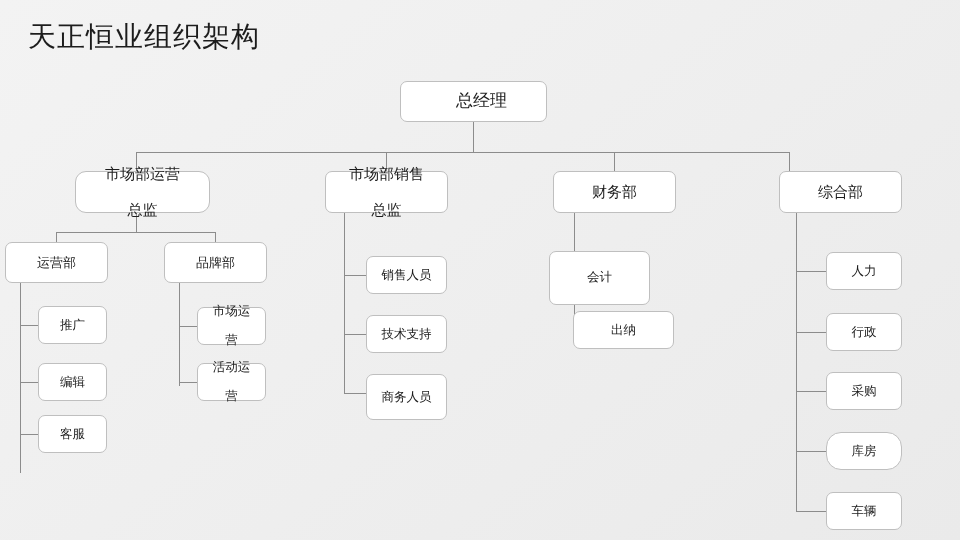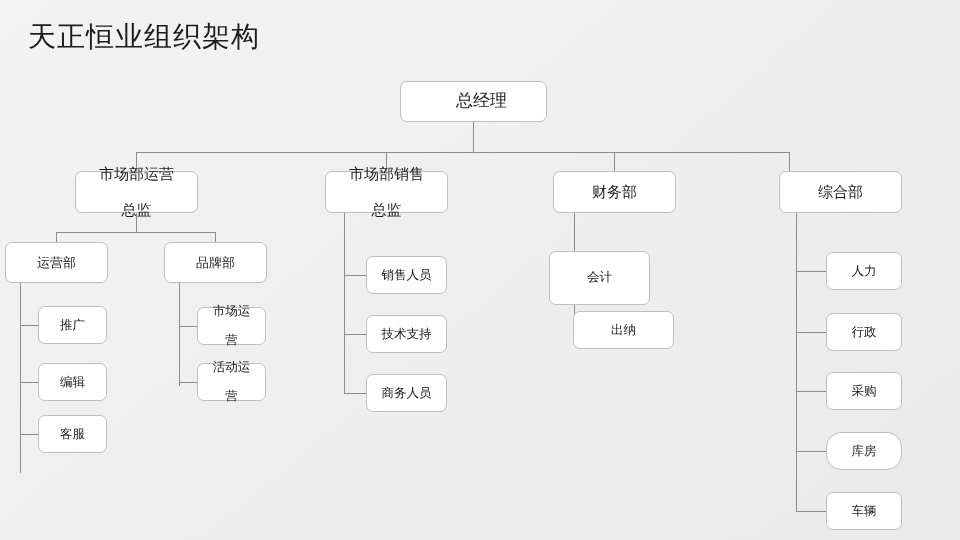--- a/index.html
+++ b/index.html
@@ -103,21 +103,21 @@
   <div class="conn h" style="left:796px; top:271px; width:30px;"></div>
   <div class="conn h" style="left:796px; top:332px; width:30px;"></div>
   <div class="conn h" style="left:796px; top:391px; width:30px;"></div>
   <div class="conn h" style="left:796px; top:451px; width:30px;"></div>
   <div class="conn h" style="left:796px; top:511px; width:30px;"></div>
 
   <div class="node n-root" style="left:400px; top:81px; width:147px; height:41px;padding-left:16px;">
     <span>总经理</span>
   </div>
 
-  <div class="node n-l2" style="left:75px; top:171px; width:123px; height:42px;">
+  <div class="node n-l2" style="left:75px; top:171px; width:135px; height:42px;border-radius:11px;">
     <span><span>市场部运营</span><br><span>总监</span></span>
   </div>
 
   <div class="node n-l2" style="left:325px; top:171px; width:123px; height:42px;">
     <span><span>市场部销售</span><br><span>总监</span></span>
   </div>
 
   <div class="node n-l2" style="left:553px; top:171px; width:123px; height:42px;">
     <span>财务部</span>
   </div>
@@ -150,21 +150,21 @@
   <div class="node n-leaf" style="left:197px; top:363px; width:69px; height:38px;">
     <span><span>活动运</span><br><span>营</span></span>
   </div>
 
   <div class="node n-leaf" style="left:366px; top:256px; width:81px; height:38px;align-items:center;">
     <span>销售人员</span>
   </div>
   <div class="node n-leaf" style="left:366px; top:315px; width:81px; height:38px;">
     <span>技术支持</span>
   </div>
-  <div class="node n-leaf" style="left:366px; top:374px; width:81px; height:38px;">
+  <div class="node n-leaf" style="left:366px; top:374px; width:81px; height:46px;">
     <span>商务人员</span>
   </div>
 
   <div class="node n-leaf" style="left:549px; top:251px; width:101px; height:54px;font-family:Liberation Mono, monospace;">
     <span>会计</span>
   </div>
   <div class="node n-leaf" style="left:573px; top:311px; width:101px; height:38px;">
     <span>出纳</span>
   </div>
 

